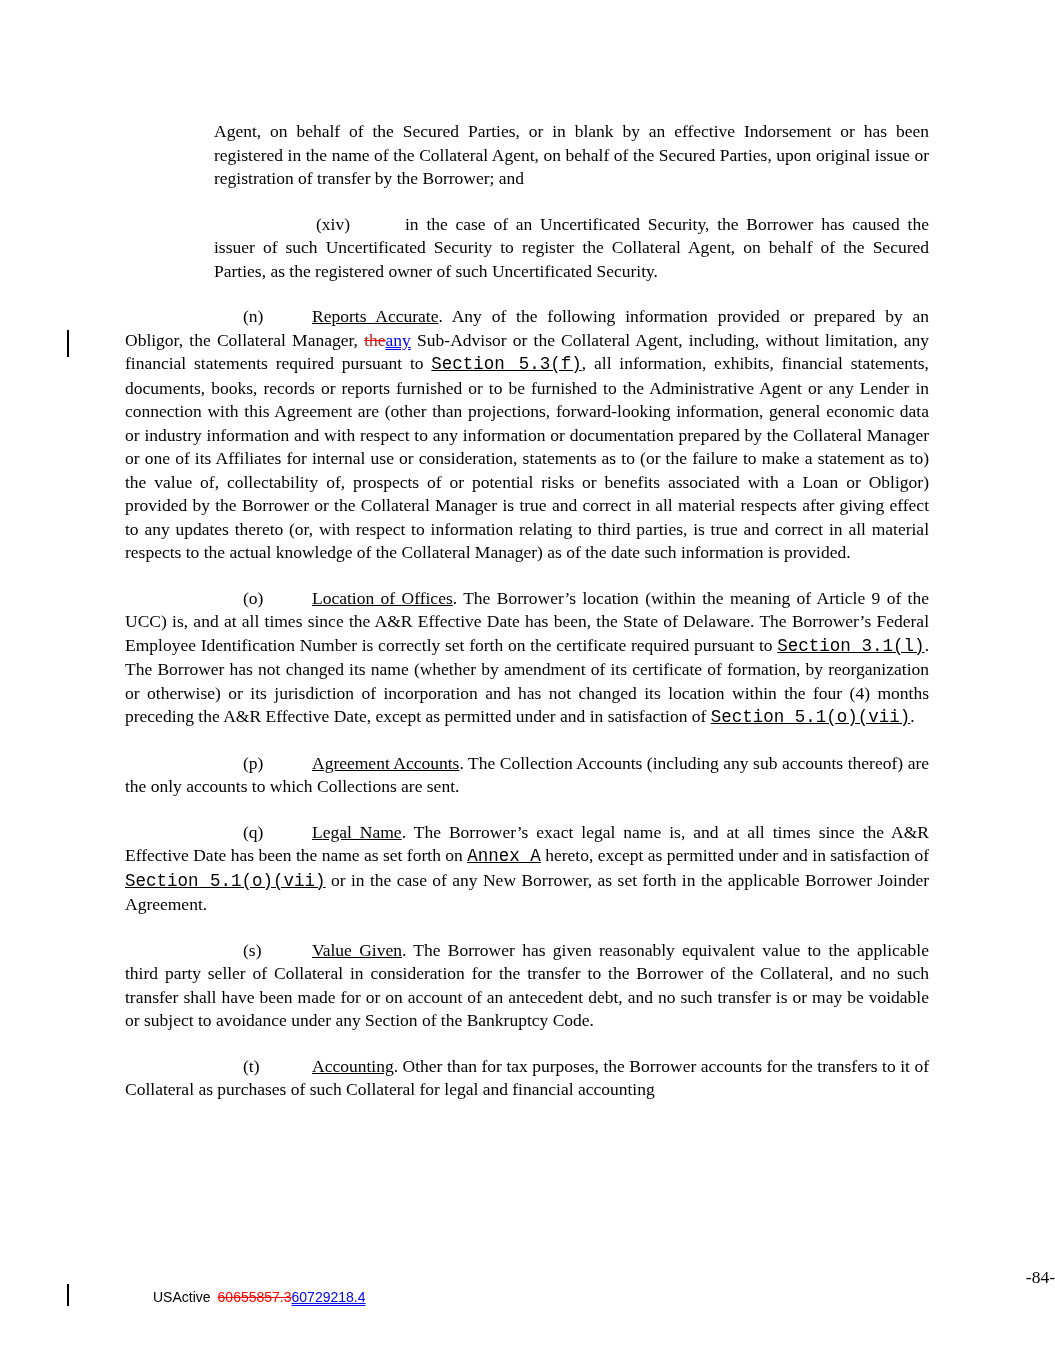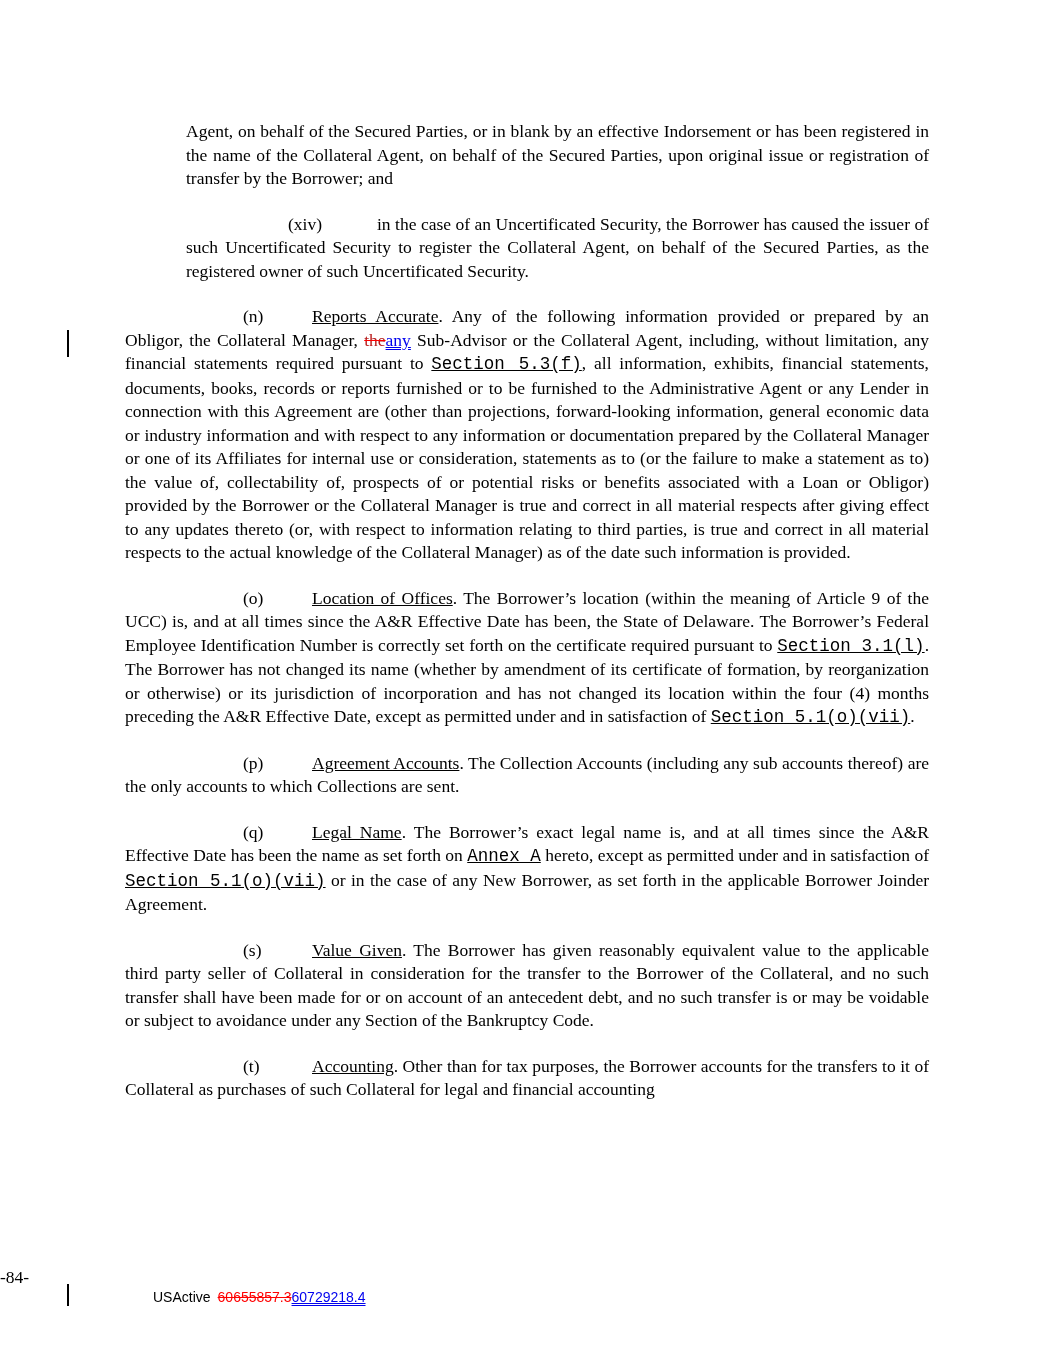--- a/index.html
+++ b/index.html
@@ -18,21 +18,21 @@
   .content {
     position: absolute;
     left: 125px;
     top: 120px;
     width: 804px;
     font-size: 17.5px;
     line-height: 23.5px;
     text-align: justify;
   }
   .para { margin: 0 0 22px 0; }
-  .sub-block { margin-left: 61px; }
+  .sub-block { margin-left: 89px; }
   .first-indent { text-indent: 118px; }
   .xiv-indent { text-indent: 102px; }
   .clause-label {
     display: inline-block;
     width: 69px;
     text-indent: 0;
   }
   .clause-label-xiv {
     display: inline-block;
     width: 89px;
@@ -50,21 +50,21 @@
     text-decoration-line: underline;
     text-decoration-style: double;
     text-decoration-color: #0000ee;
     font-family: Liberation Serif, serif;
   }
   .pagenum {
     position: absolute;
     top: 1266px;
     left: 0;
     width: 1055px;
-    text-align: left;
+    text-align: right;
     font-size: 17.5px;
     line-height: 23.5px;
   }
   .docfooter {
     position: absolute;
     left: 125px;
     top: 1288px;
     font-family: "Liberation Sans", sans-serif;
     font-size: 14px;
     line-height: 18px;

